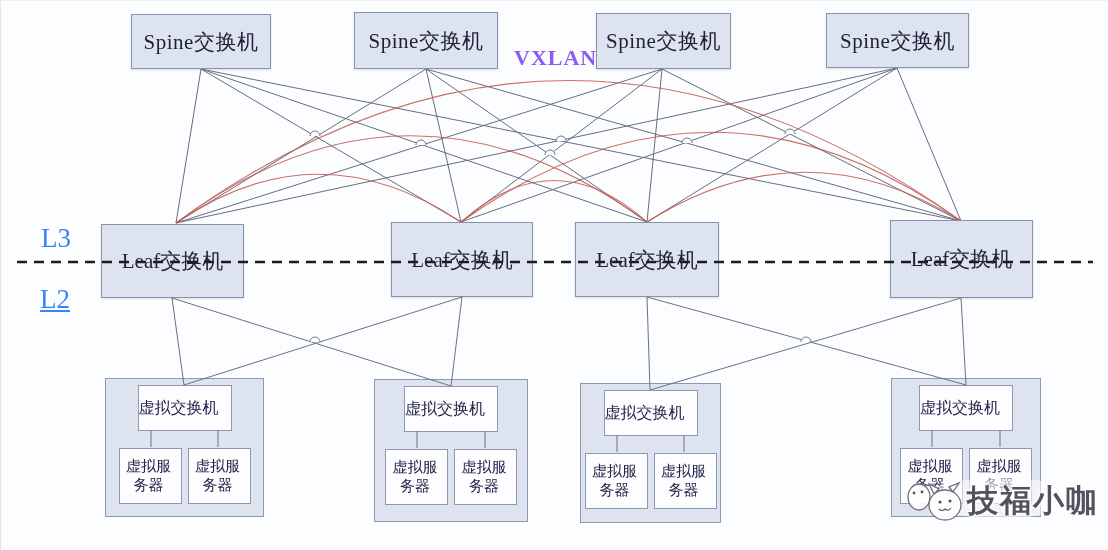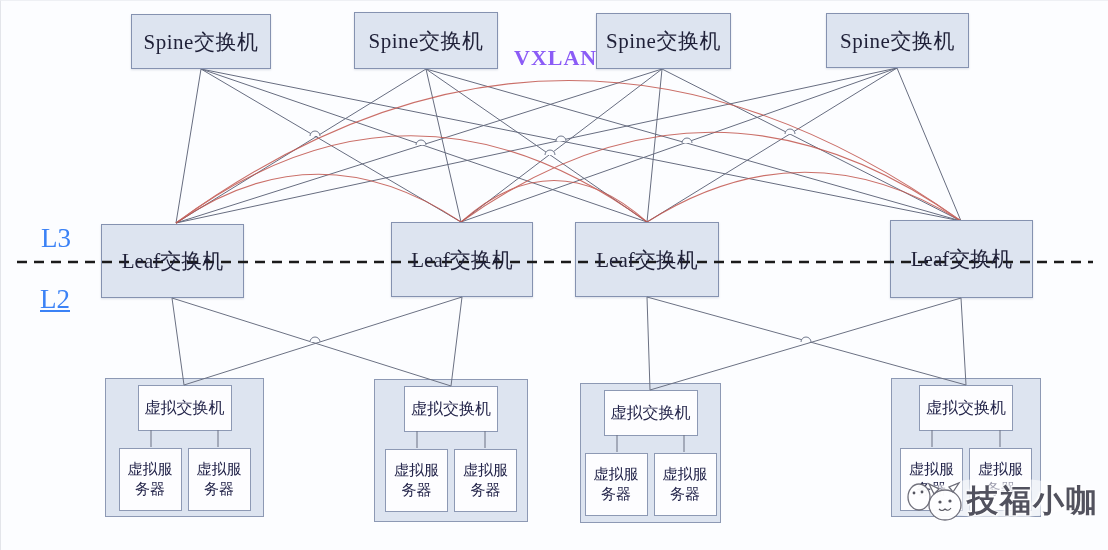--- a/index.html
+++ b/index.html
@@ -23,26 +23,26 @@
   .spine .lbl { font-size:21px; letter-spacing:0.5px;text-align:center; }
   .leaf  .lbl { font-size:21px; }
 
   .group {
     position:absolute; box-sizing:border-box;
     background:#dde4f0; border:1.4px solid #8d99b4;
   }
   .inner {
     position:absolute; box-sizing:border-box;
     background:#fdfdff; border:1.3px solid #8d99b4;
-    display:flex; align-items:center; justify-content:center; text-align:center;
+    display:flex; align-items:center; justify-content:flex-start; text-align:center;
   }
   .inner .lbl { position:relative; z-index:3; color:#23244a; }
   .vswitch { left:50%; transform:translateX(-50%); top:6px; width:94px; height:46px; }
   .vswitch .lbl { font-size:16px; white-space:nowrap; }
-  .server  { top:69px; width:63px; height:63px; }
+  .server  { top:69px; width:63px; height:56px; }
   .server  .lbl { font-size:15px; line-height:1.3; white-space:normal; width:58px; }
   .server.s1 { left:50%; margin-left:-66px; }
   .server.s2 { left:50%; margin-left:3px; }
 
   .side-label { position:absolute; z-index:3; font-size:27px; color:#3b82f6; }
   .vxlan-label {
     position:absolute; z-index:3; left:513px; top:44px;
     font-size:22px; font-weight:bold; letter-spacing:1px; color:#8b5cf6;
   }
   .watermark { position:absolute; z-index:4; left:0; top:0; width:1108px; height:402px; pointer-events:none; }

